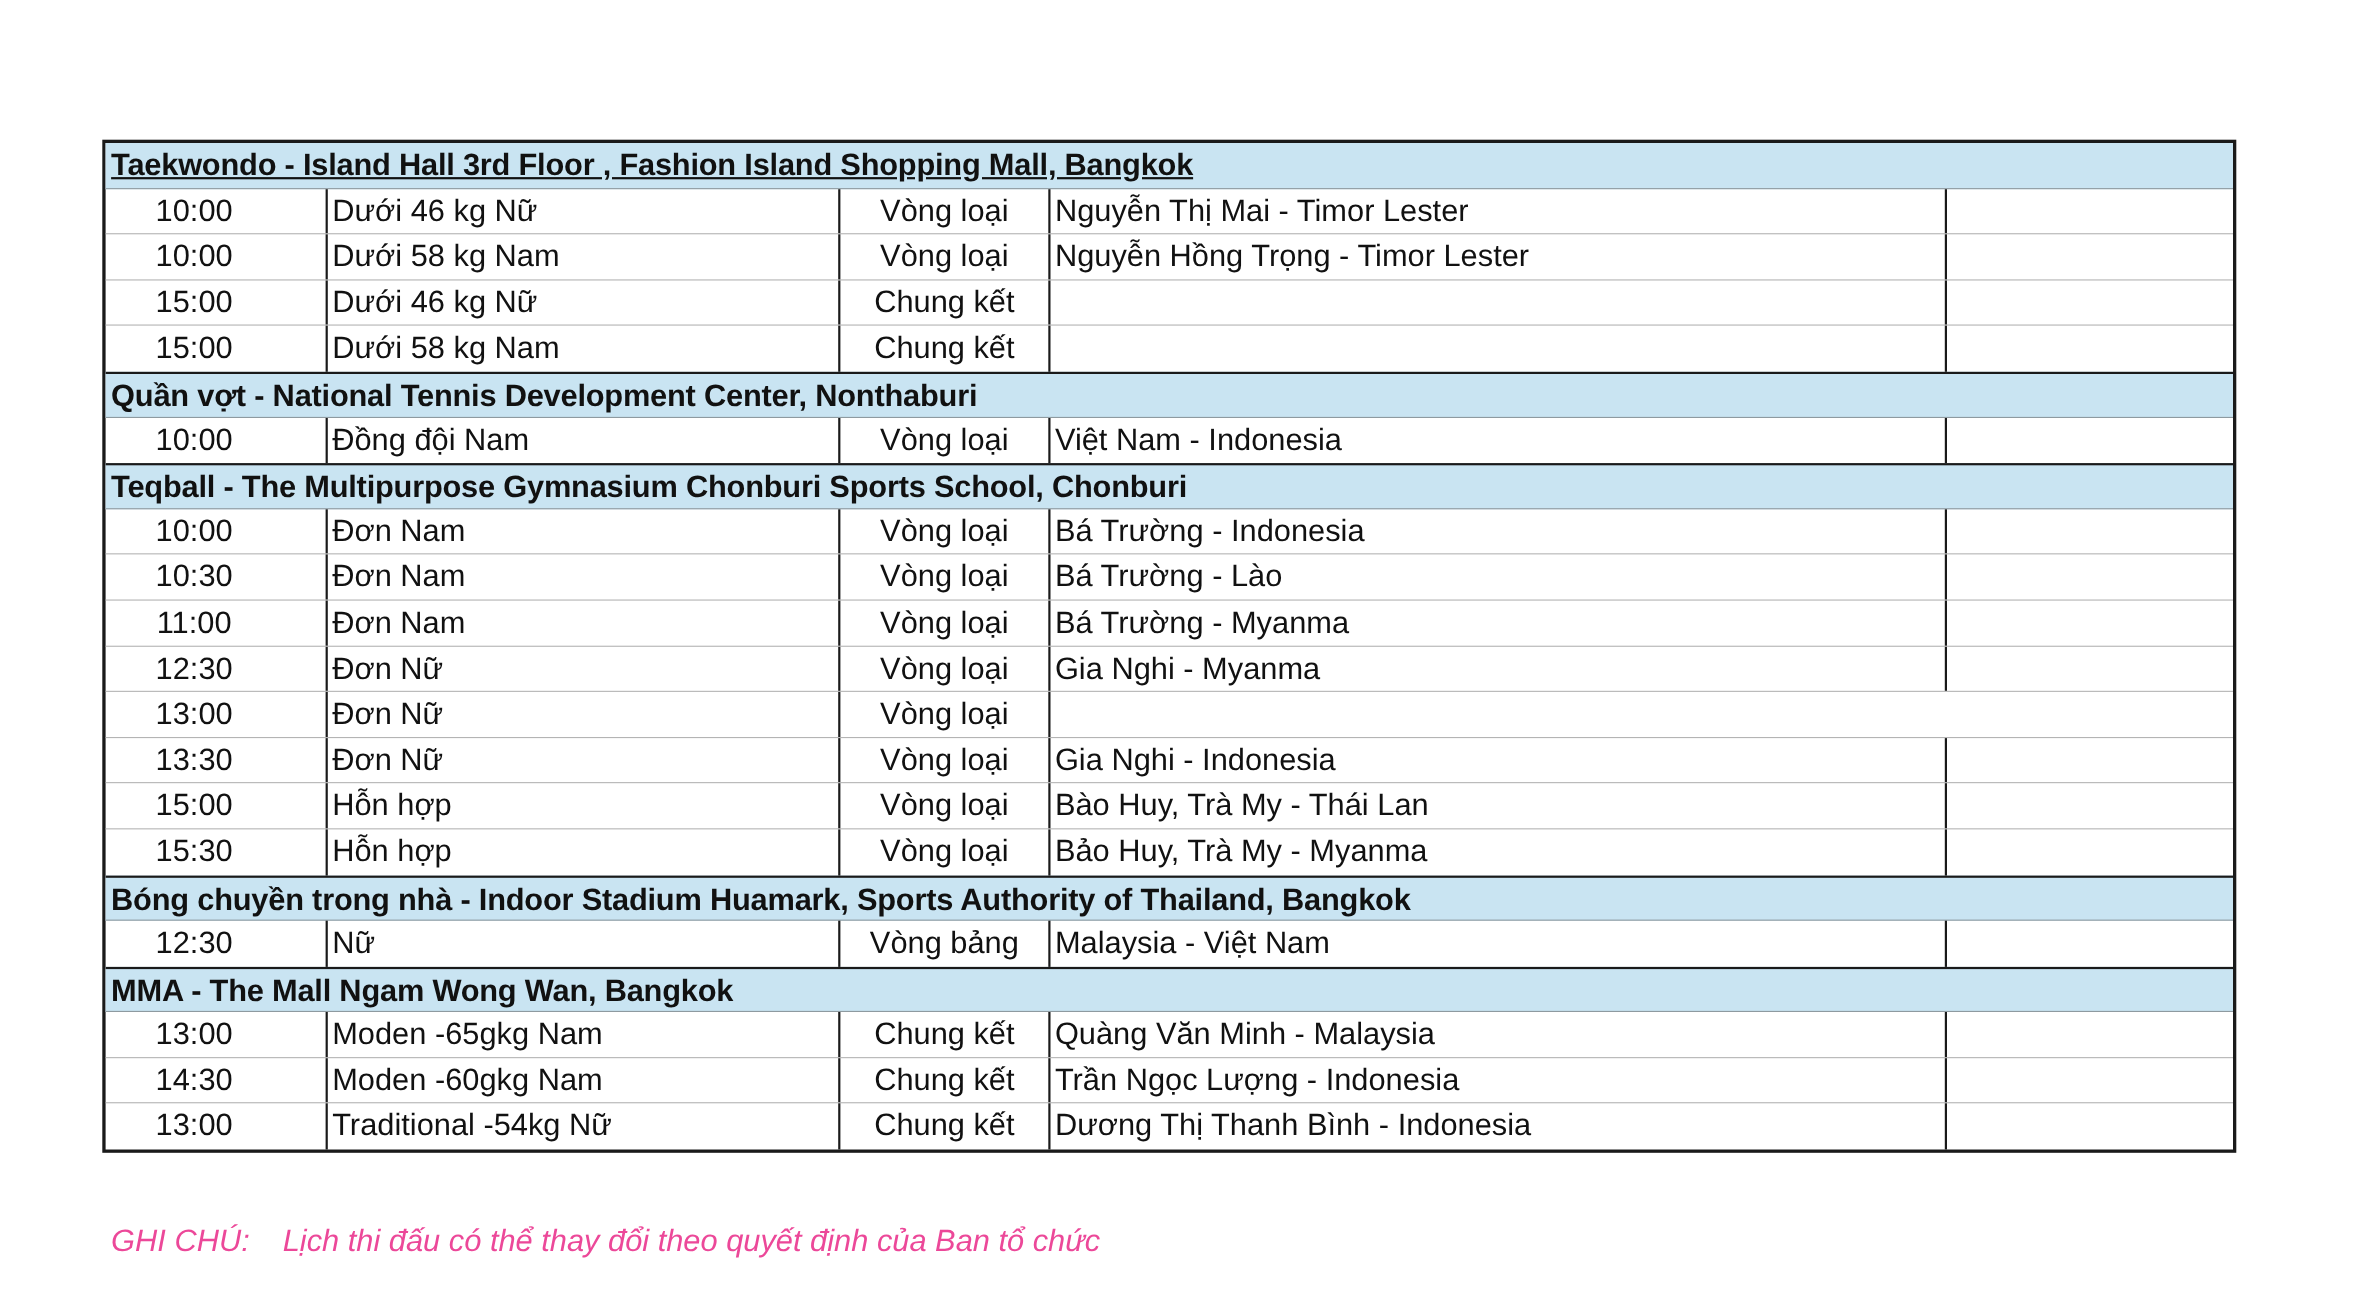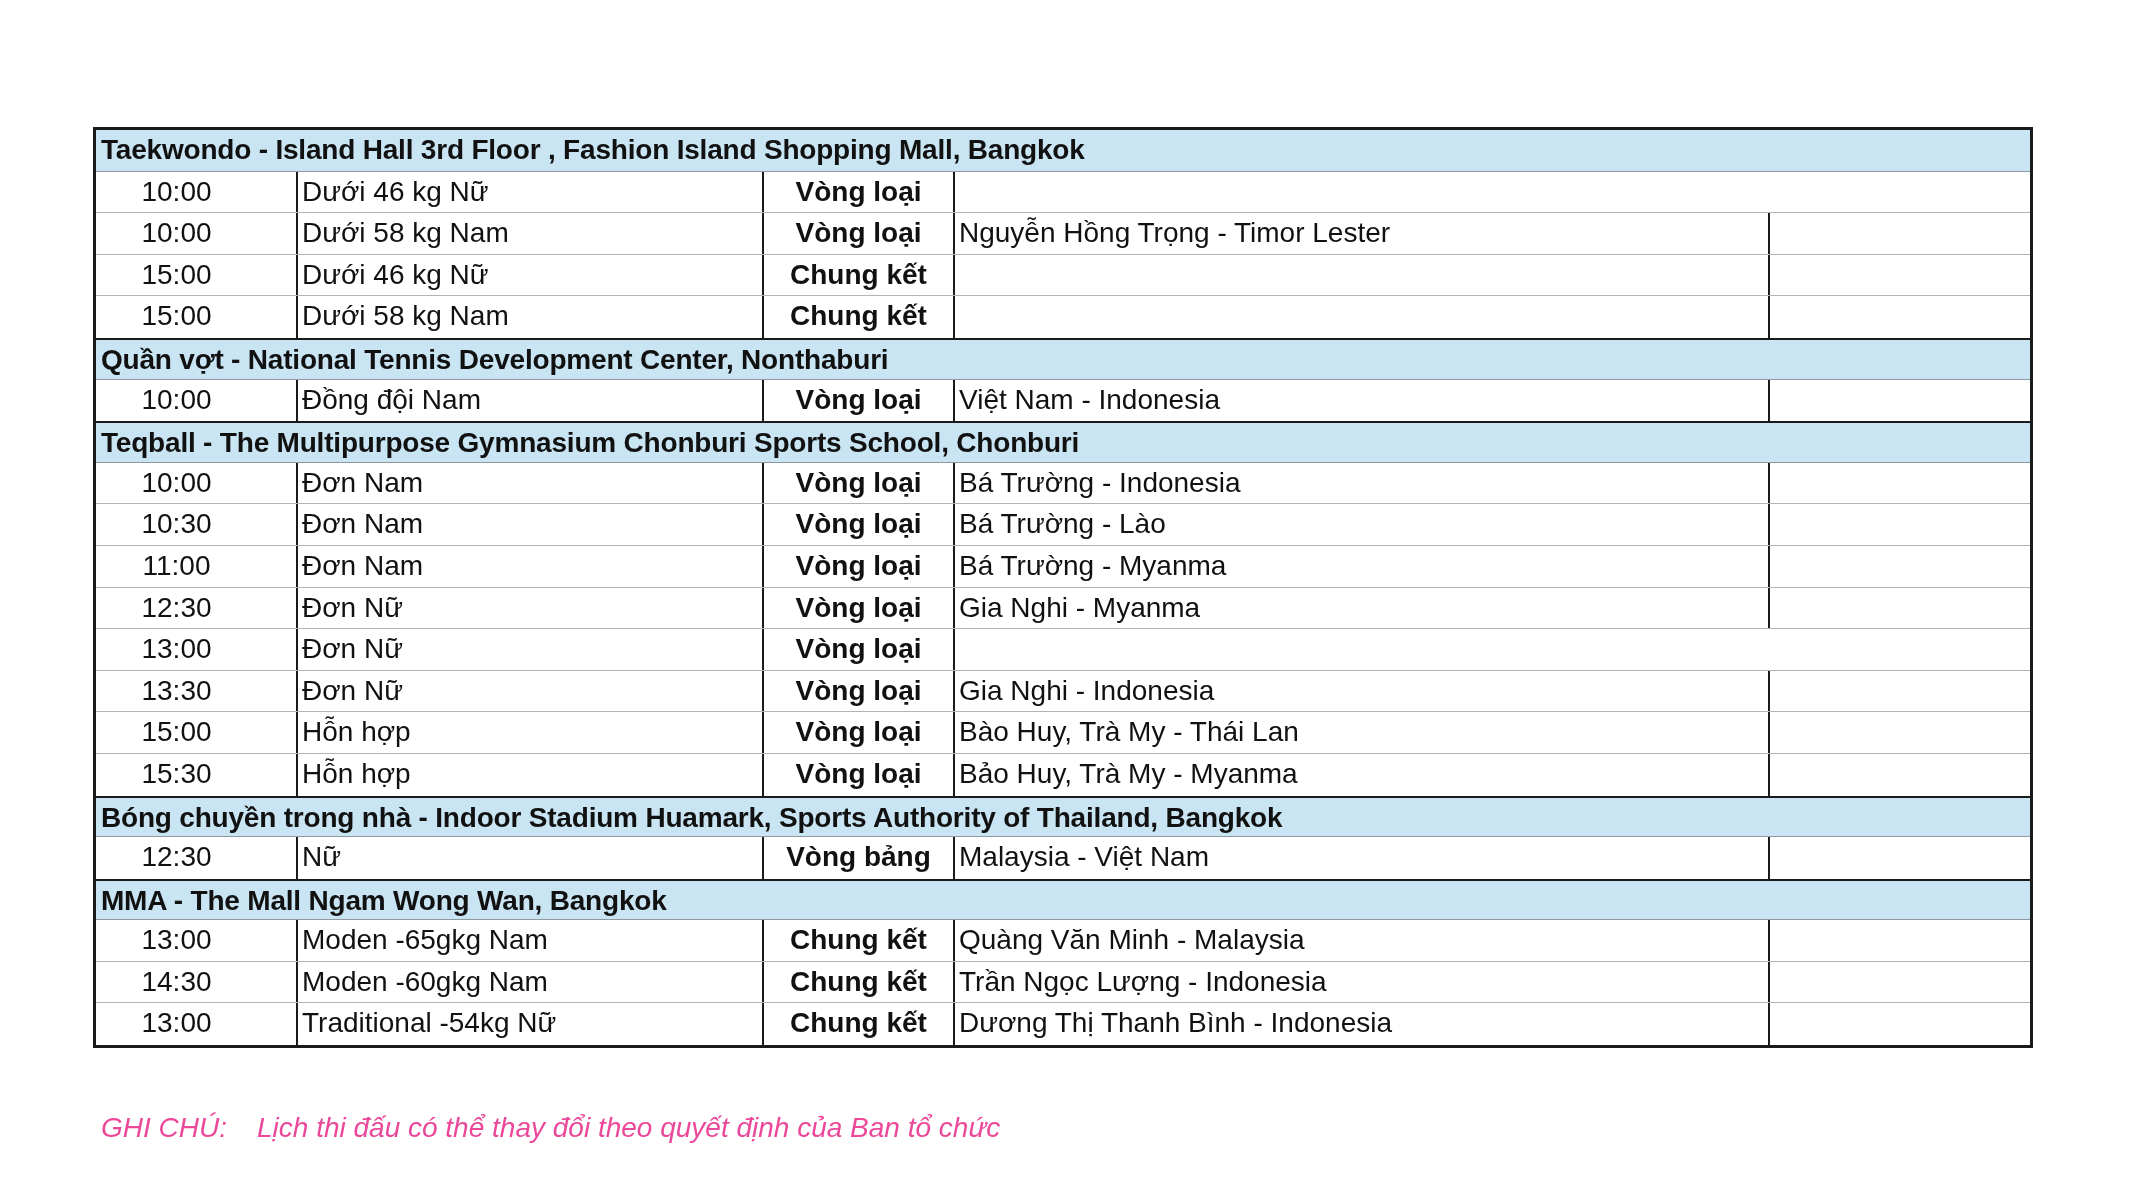--- a/index.html
+++ b/index.html
@@ -29,38 +29,38 @@
       background: #c9e4f2;
       border-top: 2px solid #1a1a1a;
       border-bottom: 1px solid #8e9aa0;
       font-weight: bold;
       font-size: 28px;
       line-height: 39px;
       padding-left: 5px;
       white-space: nowrap;
       letter-spacing: -0.2px;
     }
-    .section-header.first { border-top: none; }
+    .section-header.first { border-top: none; text-decoration: underline; }
     .row {
       display: flex;
       height: 41.6px;
       box-sizing: border-box;
       border-bottom: 1px solid #b4b4b4;
       font-size: 28px;
       line-height: 40px;
     }
     .row.last { border-bottom: none; }
     .cell {
       box-sizing: border-box;
       white-space: nowrap;
       overflow: hidden;
     }
     .c-time  { width: 155px; text-align: center; padding-left: 6px; }
     .c-event { width: 466px; border-left: 2px solid #1a1a1a; padding-left: 4px; margin-left: 45px; }
-    .c-round { width: 191px; border-left: 2px solid #1a1a1a; text-align: center; font-weight: bold; }
+    .c-round { width: 191px; border-left: 2px solid #1a1a1a; text-align: center; }
     .c-match { width: 815px; border-left: 2px solid #1a1a1a; padding-left: 4px; }
     .c-extra { flex: 1; border-left: 2px solid #1a1a1a; }
     #note {
       position: absolute;
       left: 101px;
       top: 1112px;
       font-size: 28px;
       font-style: italic;
       color: #ec4899;
       white-space: pre;
@@ -70,20 +70,21 @@
 </head>
 <body>
 
 <div id="schedule">
 
   <div class="section-header first">Taekwondo - Island Hall 3rd Floor , Fashion Island Shopping Mall, Bangkok</div>
   <div class="row">
     <div class="cell c-time">10:00</div>
     <div class="cell c-event">Dưới 46 kg Nữ</div>
     <div class="cell c-round">Vòng loại</div>
+    <div class="cell c-match">Nguyễn Thị Mai - Timor Lester</div>
     <div class="cell c-extra"></div>
   </div>
   <div class="row">
     <div class="cell c-time">10:00</div>
     <div class="cell c-event">Dưới 58 kg Nam</div>
     <div class="cell c-round">Vòng loại</div>
     <div class="cell c-match">Nguyễn Hồng Trọng - Timor Lester</div>
     <div class="cell c-extra"></div>
   </div>
   <div class="row">

